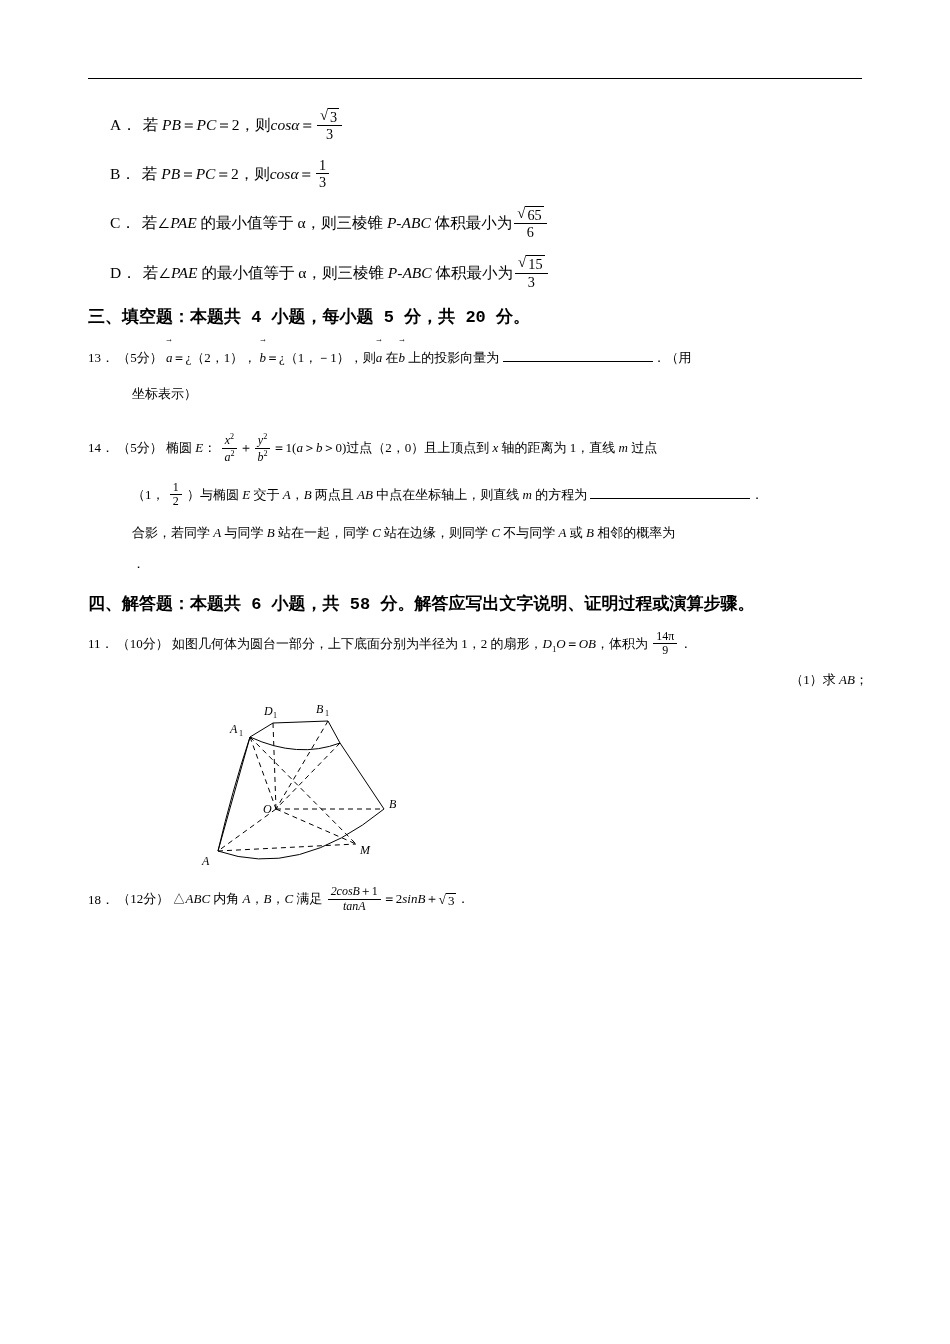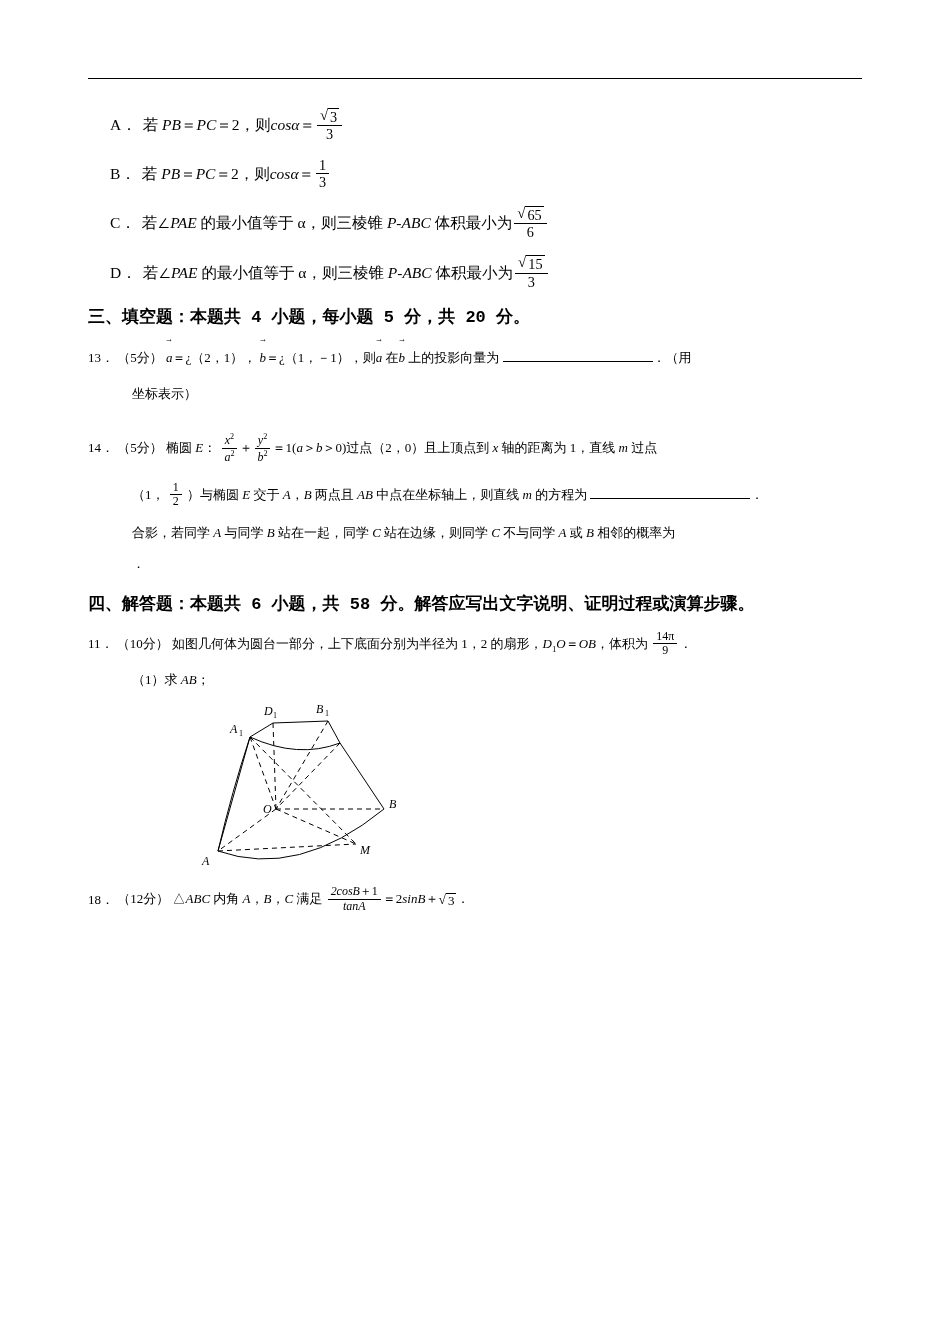--- a/index.html
+++ b/index.html
@@ -222,21 +222,21 @@
 
     <div class="q" style="margin-top:14px;">
       <span class="num">11．</span>
       <span>（10分）</span>
       <span>如图几何体为圆台一部分，上下底面分别为半径为 1，2 的扇形，<i>D</i><sub>1</sub><i>O</i>＝<i>OB</i>，体积为</span>
       <span class="frac">
         <span class="num-part">14π</span>
         <span class="den-part">9</span>
       </span><span>．</span>
     </div>
-    <div class="q indent" style="line-height:1.7;">
+    <div class="q indent" style="line-height:1.7;text-align:right;">
       <span>（1）求 <i>AB</i>；</span>
     </div>
 
     <div class="fig">
       <svg width="290" height="175" viewBox="0 0 290 175">
 
         <path d="M 62 36 L 85 22 L 140 20 L 152 42 Q 110 58 62 36 Z" fill="none" stroke="#000" stroke-width="1"></path>
 
         <path d="M 62 36 L 30 150" fill="none" stroke="#000" stroke-width="1"></path>
 

